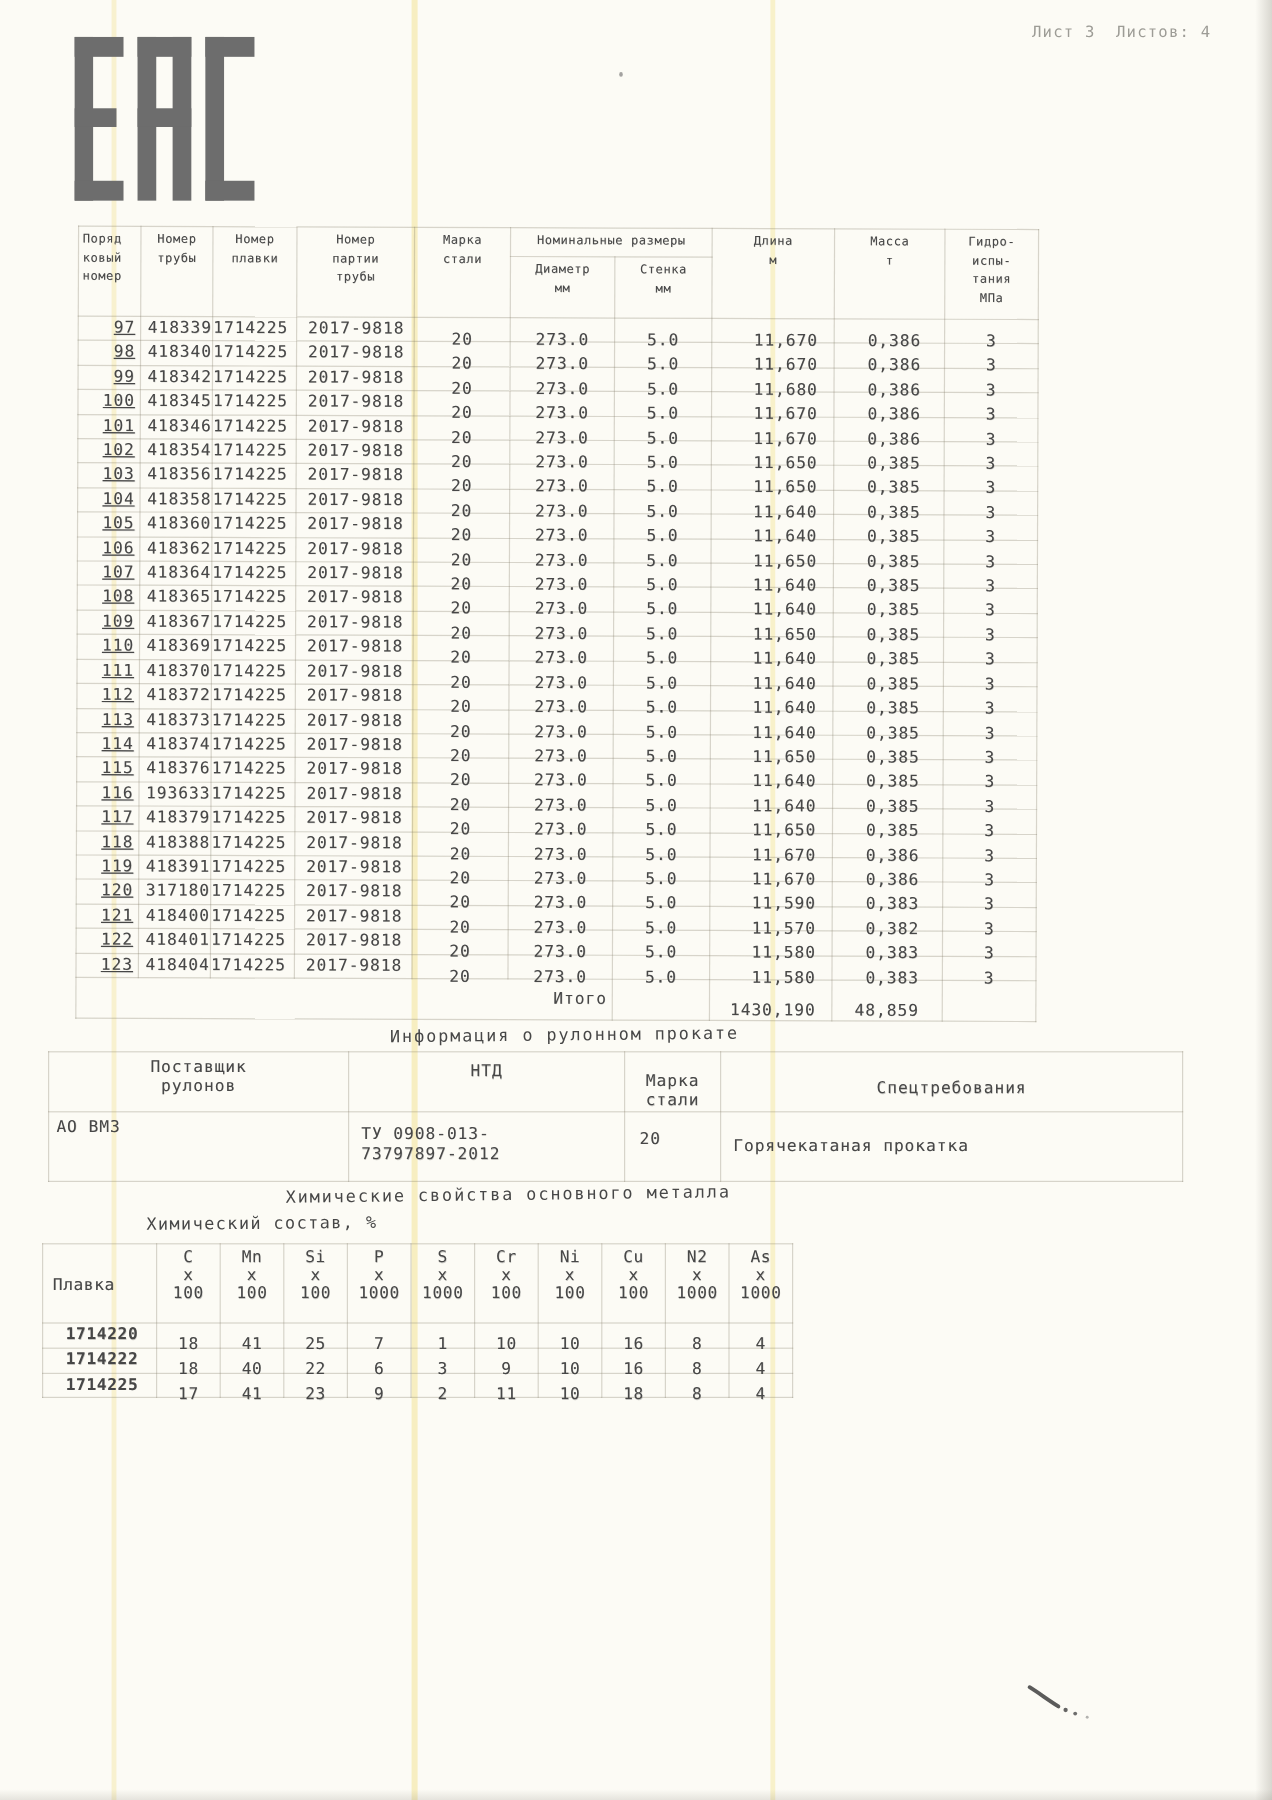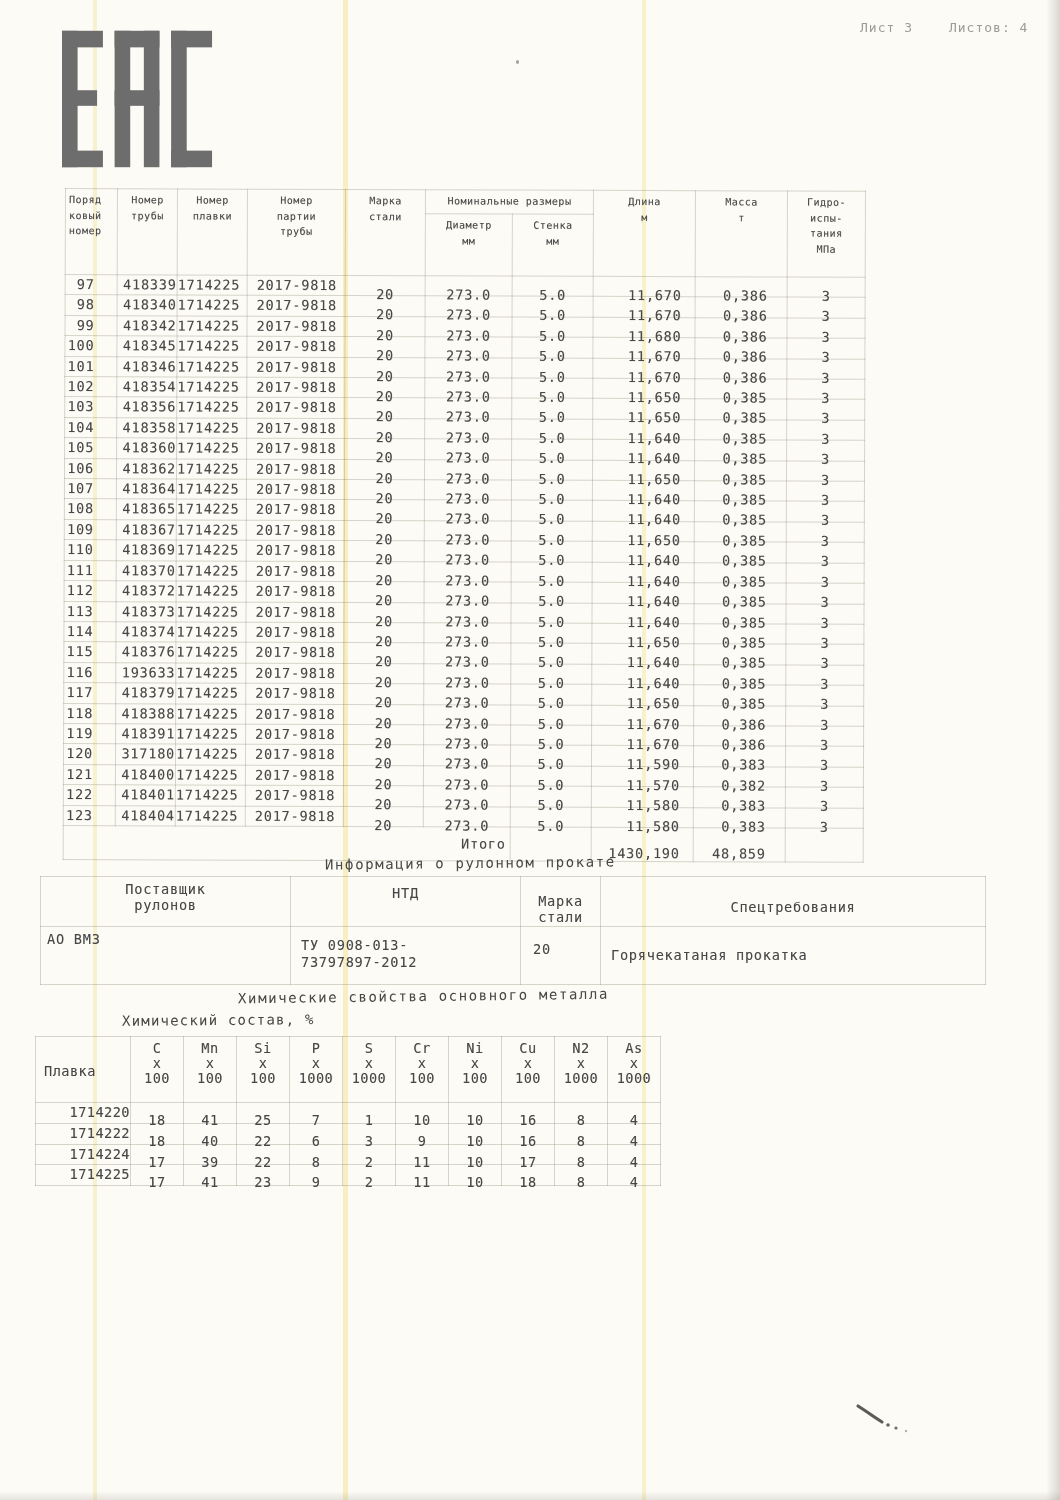--- a/index.html
+++ b/index.html
@@ -11,37 +11,37 @@
   .streak{position:absolute;top:0;height:1500px;pointer-events:none;}
   .streak.s1{left:93px;width:4px;background:rgba(243,228,150,0.40);}
   .streak.s2{left:343px;width:5px;background:rgba(243,228,150,0.55);}
   .streak.s3{left:642px;width:4px;background:rgba(243,228,150,0.45);}
   .edge-right{position:absolute;top:0;right:0;width:14px;height:100%;background:linear-gradient(to right,rgba(110,105,95,0),rgba(110,105,95,0.25));}
   .edge-bottom{position:absolute;left:0;bottom:0;width:100%;height:9px;background:linear-gradient(to bottom,rgba(110,105,95,0),rgba(110,105,95,0.16));}
   .speck{position:absolute;left:516px;top:60px;width:3px;height:4px;background:rgba(90,90,90,0.55);border-radius:50%;}
 
   
   .eac{position:absolute;left:62px;top:28px;filter:blur(0.4px);}
-  .sheetinfo{position:absolute;left:860px;top:20px;display:flex;gap:36px;color:#9d9c96;font-size:13px;letter-spacing:1px;filter:blur(0.3px);}
+  .sheetinfo{position:absolute;left:860px;top:20px;display:flex;gap:17px;color:#9d9c96;font-size:13px;letter-spacing:1px;filter:blur(0.3px);}
 
   
   table{border-collapse:collapse;table-layout:fixed;}
   td,th{font-weight:normal;text-shadow:0.3px 0.3px 0.4px rgba(95,95,95,0.35);}
   .grid td,.grid th{border:1px solid rgba(128,122,104,0.30);}
   .pre{white-space:pre-line;}
 
   
   .pipes{position:absolute;left:65px;top:188px;width:800px;font-size:13.5px;letter-spacing:0.8px;transform:rotate(0.2deg);transform-origin:top left;}
   .pipes thead th{vertical-align:top;padding:3px 2px 0 2px;line-height:15.5px;text-align:center;font-size:10px;letter-spacing:0.5px;}
   .pipes thead th.h-num{text-align:left;padding-left:3px;}
   .pipes tbody td{height:19.4px;padding:0;line-height:19.4px;}
   .pipes td.a-r{text-align:right;}
   .pipes td.a-c{text-align:center;}
   .pipes td.a-l{text-align:left;}
-  .pipes td.cell-num{padding-right:22px;}
+  .pipes td.cell-num{padding-right:4px;text-decoration:underline;}
   .pipes td.cell-tube{text-align:right;}
   .pipes td.cell-melt{text-align:left;}
   .pipes td.cell-party{padding-left:9px;}
   .pipes td.cell-length{padding-right:13px;margin-left:27px;}
   .pipes td.cell-mass{padding-right:19px;}
   .pipes td.sv{position:relative;top:9px;}
   .pipes tfoot td{height:34px;padding:0;line-height:30px;}
   .pipes tfoot .t-label{text-align:right;padding-right:4px;}
 
   
@@ -59,21 +59,21 @@
   .coil .v-steel{padding:14px 0 0 12px;}
   .coil .v-spec{padding:20px 0 0 10px;}
 
   
   .chem-title{position:absolute;left:238px;top:988px;font-size:14px;letter-spacing:1.6px;transform:rotate(-0.7deg);}
   .chem-subtitle{position:absolute;left:122px;top:1012px;font-size:14px;letter-spacing:1.2px;transform:rotate(-0.5deg);}
   .chem{position:absolute;left:35px;top:1036px;width:625px;font-size:13.5px;letter-spacing:0.5px;}
   .chem thead th{vertical-align:top;text-align:center;line-height:15px;padding-top:4px;height:66px;}
   .chem thead th.h-melt{vertical-align:middle;text-align:left;padding-left:8px;}
   .chem tbody td{height:19.8px;padding:0;line-height:19.8px;text-align:center;}
-  .chem tbody td.c-melt{text-align:right;padding-left:4px;}
+  .chem tbody td.c-melt{text-align:center;padding-left:4px;font-weight:bold;}
   .chem tbody td.svc{position:relative;top:8px;}
 
   .smudge{position:absolute;left:850px;top:1398px;}
 </style>
 </head>
 <body>
 
 <div class="doc">
 
   <div class="streak s1"></div>
@@ -133,21 +133,21 @@
         <th rowspan="2" class="pre">Длина
 м</th>
         <th rowspan="2" class="pre">Масса
 т</th>
         <th rowspan="2" class="pre">Гидро-
 испы-
 тания
 МПа</th>
       </tr>
       <tr>
-        <th class="pre" style="height:62px;">Диаметр
+        <th class="pre" style="height:51px;">Диаметр
 мм</th>
         <th class="pre">Стенка
 мм</th>
       </tr>
     </thead>
     <tbody>
     <tr>
       <td class="cell-num a-r">97</td>
       <td class="cell-tube">418339</td>
       <td class="cell-melt">1714225</td>
@@ -609,33 +609,20 @@
       <td class="svc">22</td>
       <td class="svc">6</td>
       <td class="svc">3</td>
       <td class="svc">9</td>
       <td class="svc">10</td>
       <td class="svc">16</td>
       <td class="svc">8</td>
       <td class="svc">4</td>
     </tr>
 
-    <tr>
-      <td class="c-melt">1714224</td>
-      <td class="svc">17</td>
-      <td class="svc">39</td>
-      <td class="svc">22</td>
-      <td class="svc">8</td>
-      <td class="svc">2</td>
-      <td class="svc">11</td>
-      <td class="svc">10</td>
-      <td class="svc">17</td>
-      <td class="svc">8</td>
-      <td class="svc">4</td>
-    </tr>
 
     <tr>
       <td class="c-melt">1714225</td>
       <td class="svc">17</td>
       <td class="svc">41</td>
       <td class="svc">23</td>
       <td class="svc">9</td>
       <td class="svc">2</td>
       <td class="svc">11</td>
       <td class="svc">10</td>

